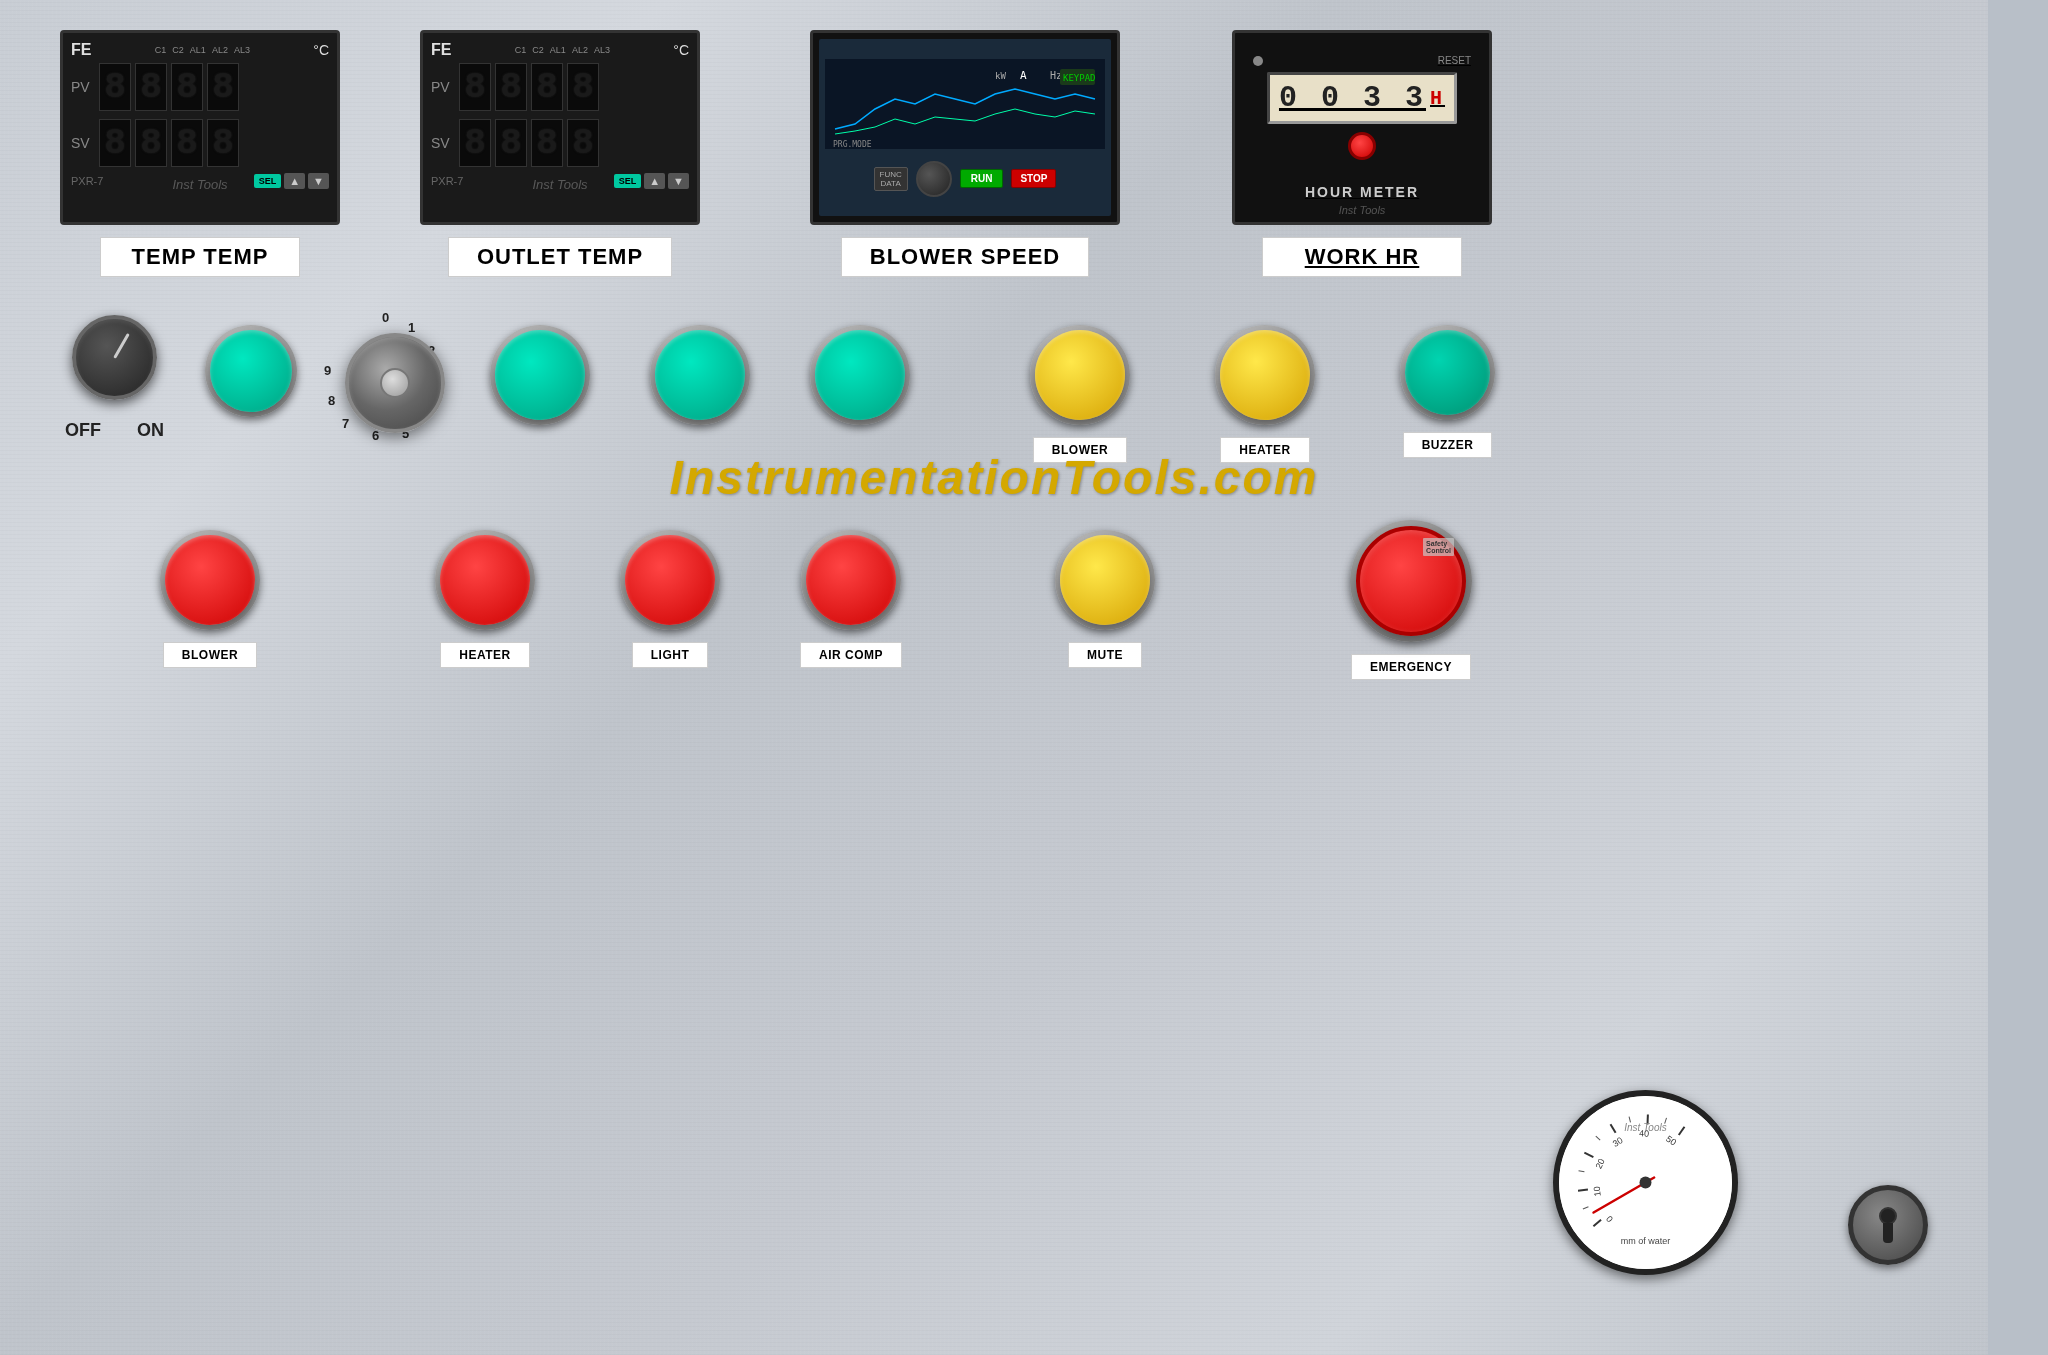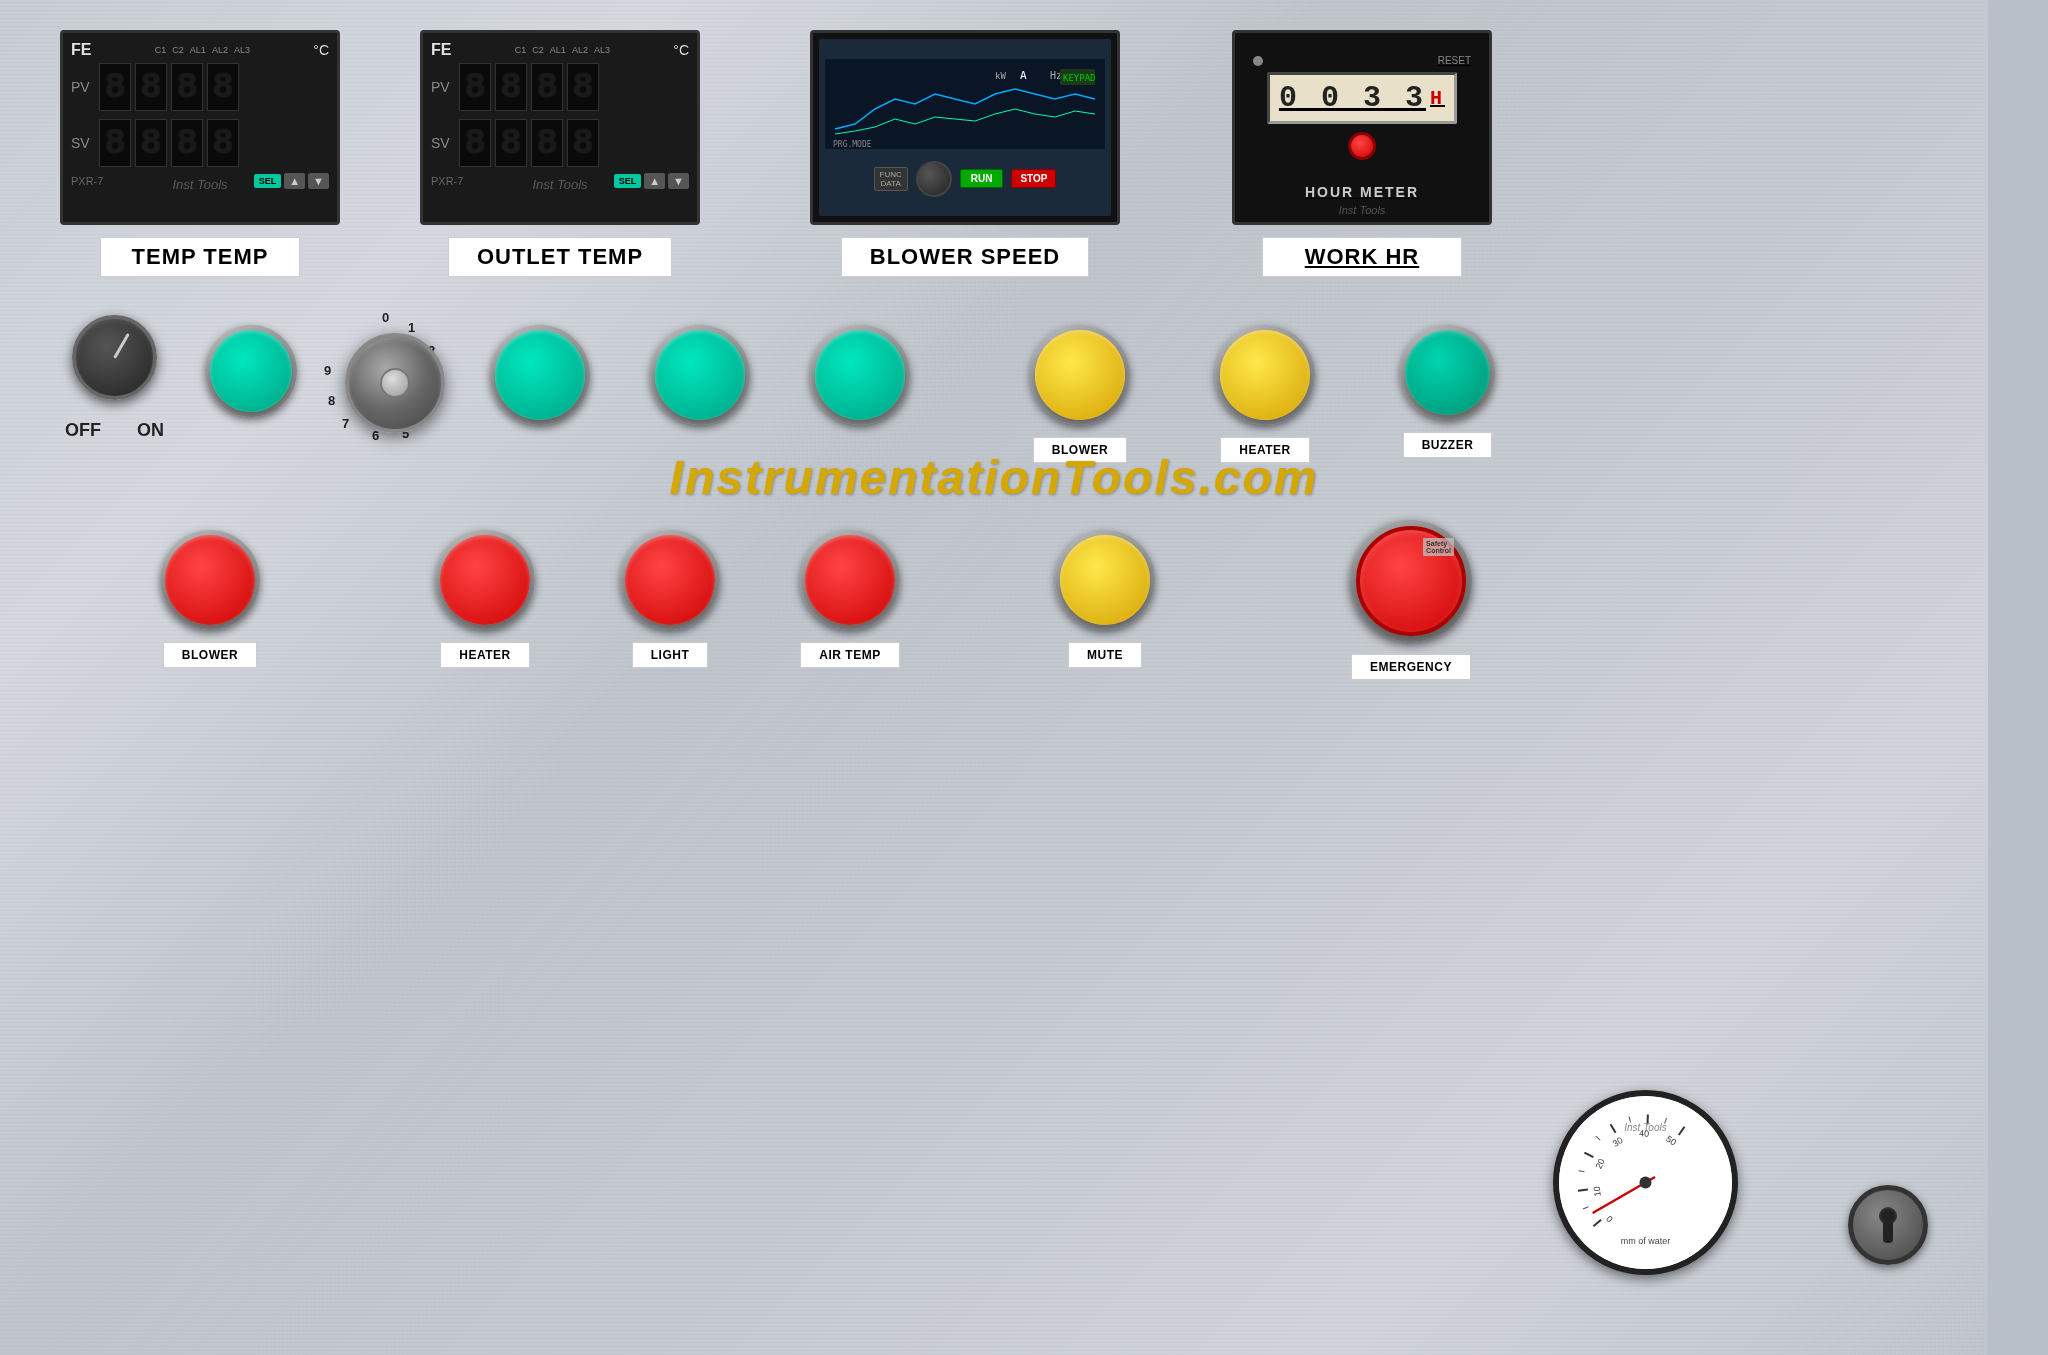--- a/index.html
+++ b/index.html
@@ -740,21 +740,21 @@
     <div class="chrome-ring">
       <div class="btn-round btn-red"></div>
     </div>
     <div class="control-label">LIGHT</div>
   </div>
 
   <div class="btn-wrapper" style="top:530px; left:800px;">
     <div class="chrome-ring">
       <div class="btn-round btn-red"></div>
     </div>
-    <div class="control-label">AIR TEMP</div>
+    <div class="control-label">AIR COMP</div>
   </div>
 
   <div class="btn-wrapper" style="top:530px; left:1055px;">
     <div class="chrome-ring">
       <div class="btn-round btn-yellow"></div>
     </div>
     <div class="control-label">MUTE</div>
   </div>
 
   <div class="btn-wrapper" style="top:520px; left:1350px;">

